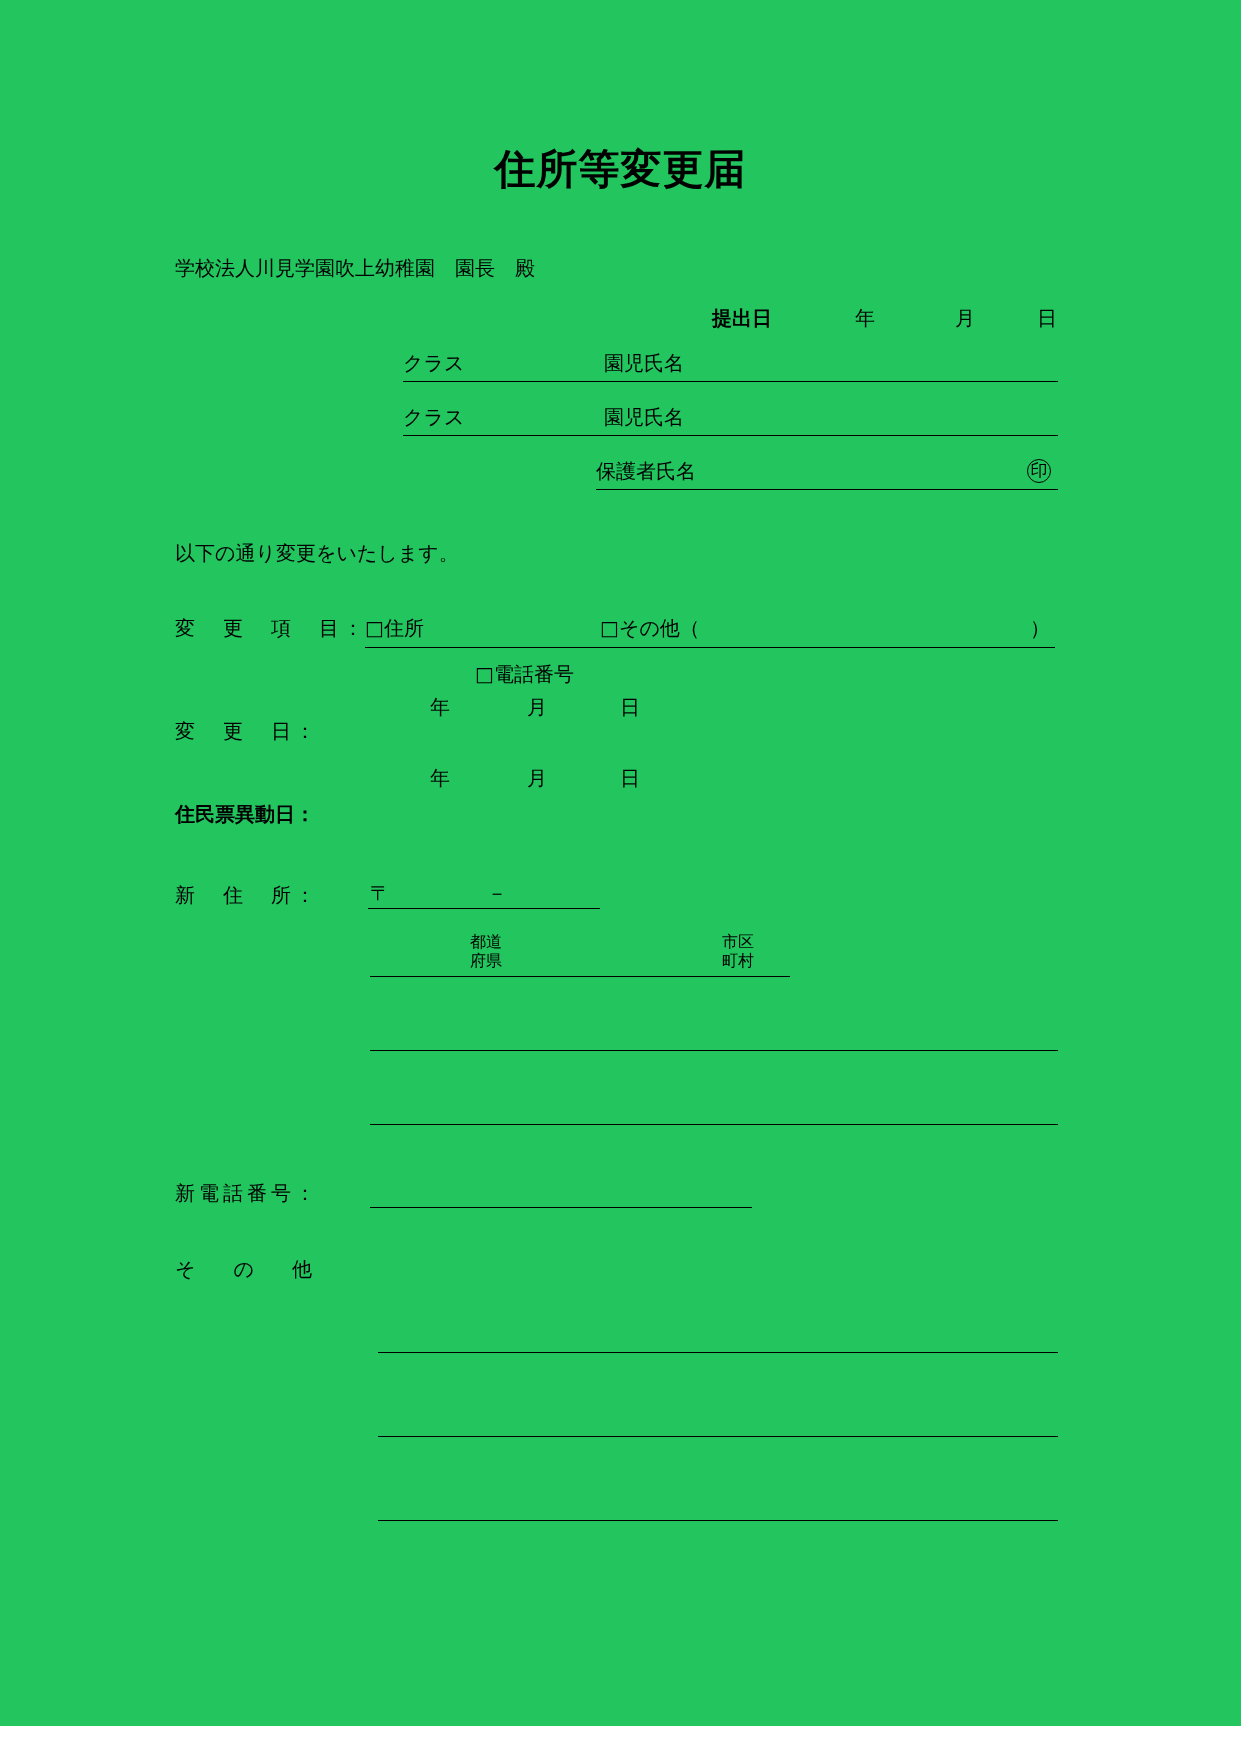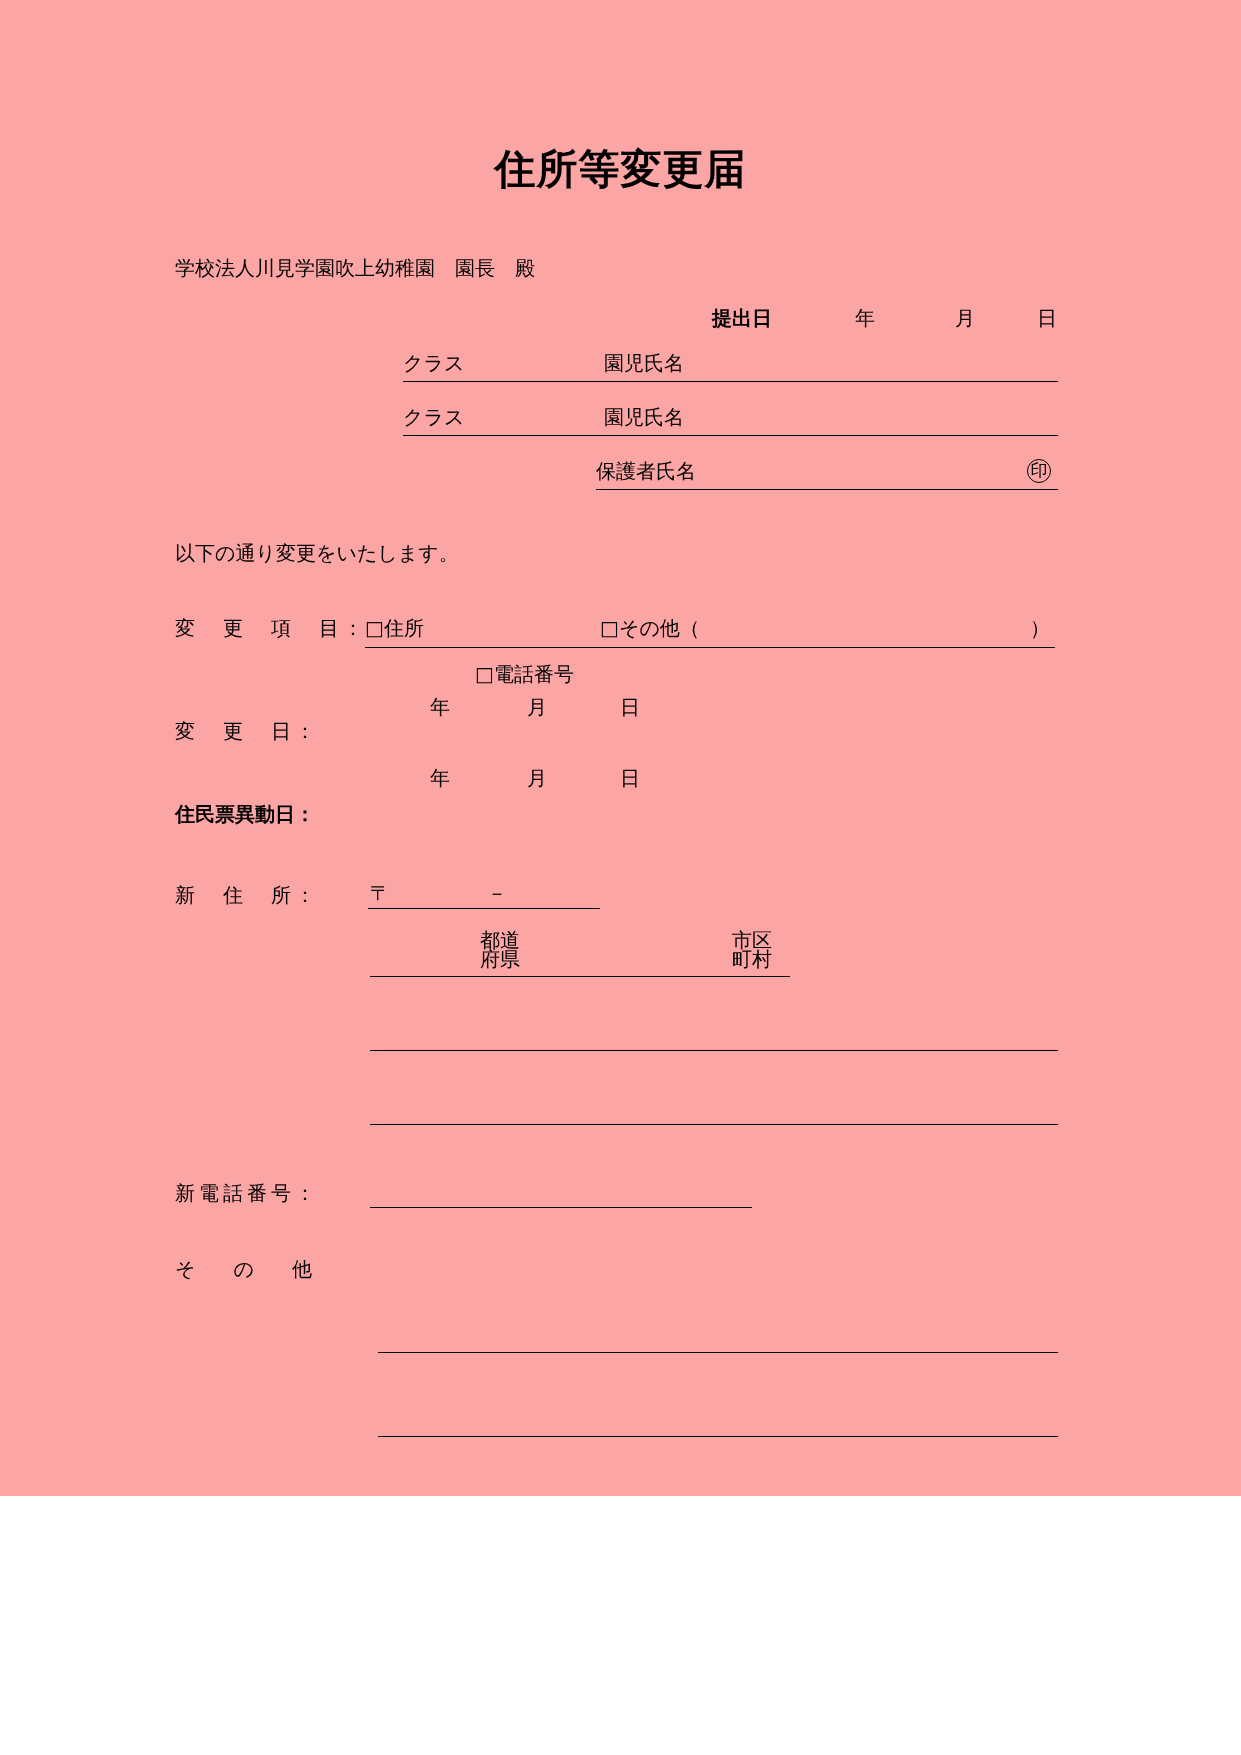--- a/index.html
+++ b/index.html
@@ -7,22 +7,22 @@
     padding: 0;
     background: #ffffff;
   }
   body {
     font-family: "Liberation Serif", "DejaVu Serif", serif;
     color: #000000;
   }
   .page {
     position: relative;
     width: 1241px;
-    height: 1496px;
-    background: #fca5a5;
+    height: 1726px;
+    background: #22c55e;
     overflow: hidden;
   }
 
   
   .doc-title {
     position: absolute;
     left: 0;
     top: 142px;
     width: 1241px;
     text-align: center;
@@ -66,24 +66,24 @@
     border-radius: 50%;
     width: 22px;
     height: 22px;
     line-height: 21px;
     text-align: center;
     font-family: "DejaVu Sans", "Liberation Sans", sans-serif;
   }
 
   .twoline {
     position: absolute;
-    font-size: 20px;
+    font-size: 16px;
     line-height: 19px;
-    text-align: center;
-    font-family: Liberation Mono, monospace;
+    text-align: left;
+    font-family: Liberation Serif, serif;
     white-space: pre-line;
   }
 </style>
 </head>
 <body>
 
 <div class="page">
 
   <div class="doc-title">住所等変更届</div>
 

